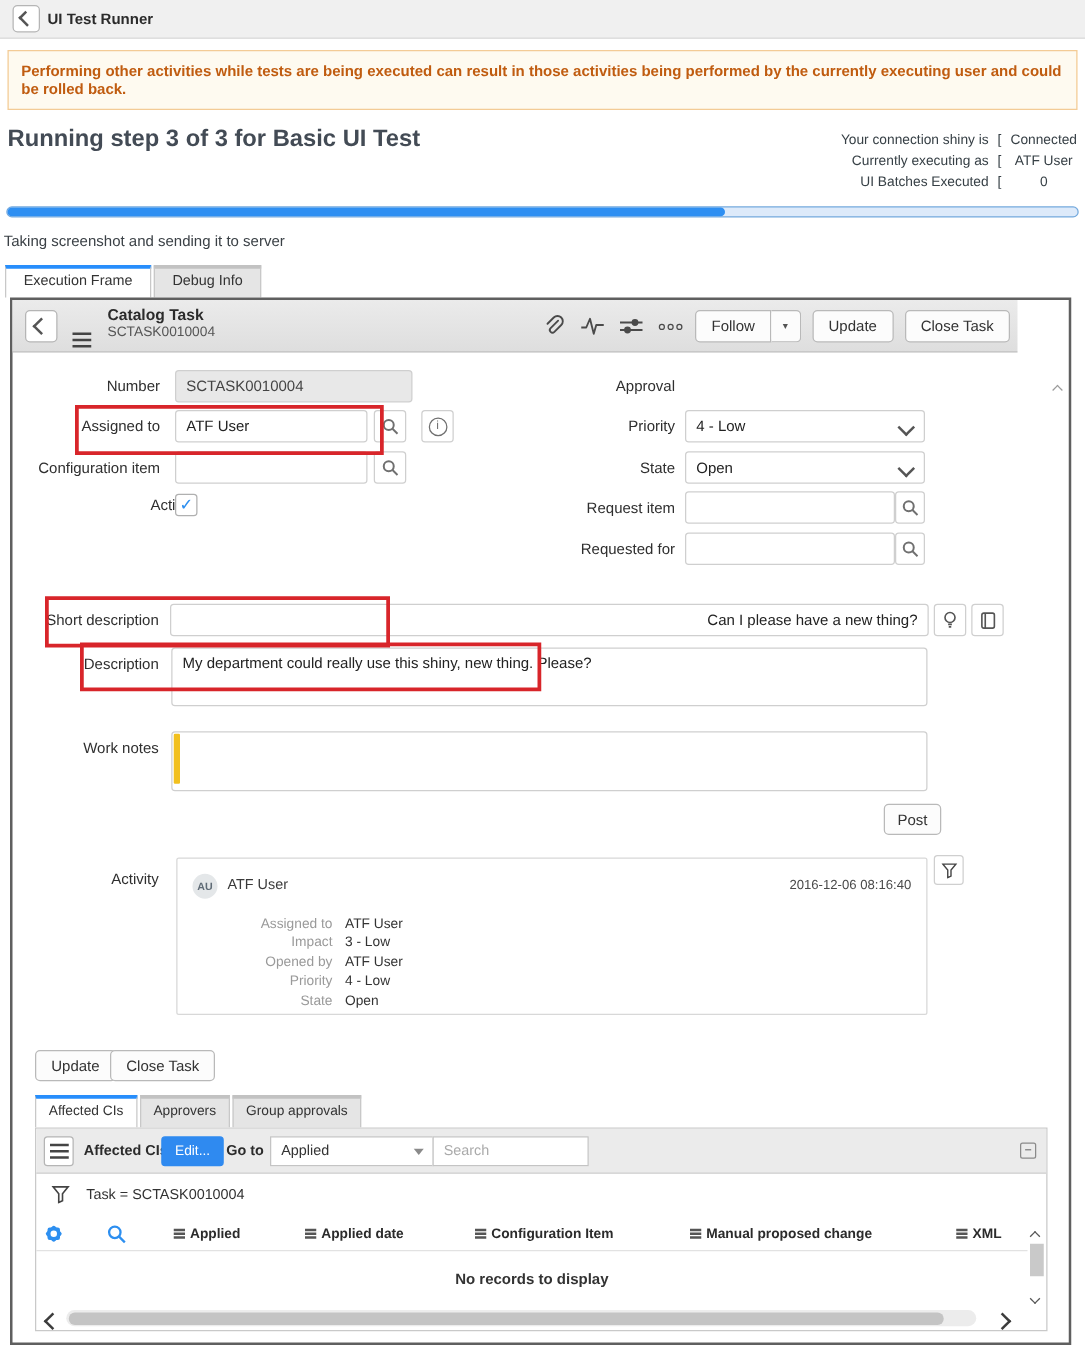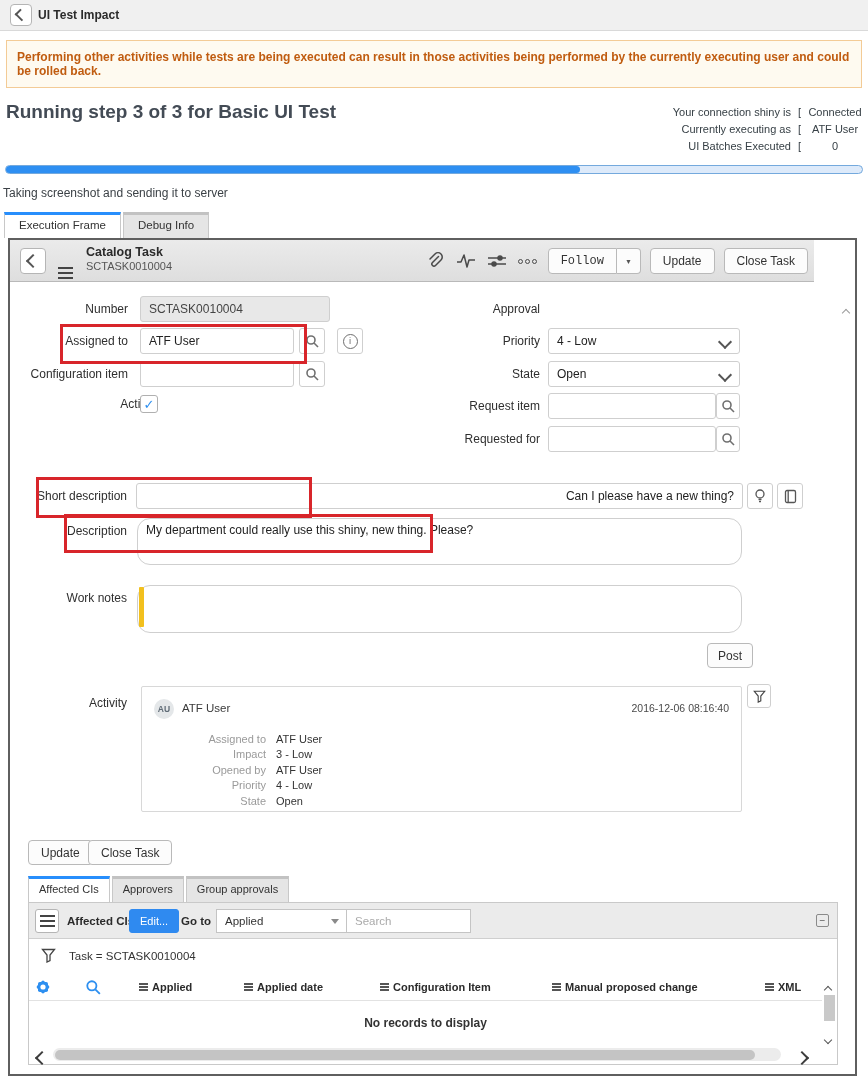--- a/index.html
+++ b/index.html
@@ -34,38 +34,38 @@
   .hamb::before{top:-5px}.hamb::after{top:5px}
   .hamb.sm,.hamb.sm::before,.hamb.sm::after{width:9px;height:1.5px;background:#555;}
   .hamb.sm::before{top:-3px}.hamb.sm::after{top:3px}
   .fh-title{left:76px;top:5px;}
   .fh-type{font-size:12.5px;font-weight:bold;color:#2b2b2b;display:block;}
   .fh-num{font-size:11px;color:#555;display:block;margin-top:1px;}
   .fh-right{right:6px;top:8px;display:flex;align-items:center;gap:9px;}
   .hicon{width:22px;height:26px;display:flex;align-items:center;justify-content:center;cursor:pointer;}
   .btn{height:26px;background:#fcfcfc;border:1px solid #b9b9b9;border-radius:4px;font-size:12px;color:#333;display:inline-flex;align-items:center;justify-content:center;padding:0 12px;cursor:pointer;box-sizing:border-box;font-family:inherit;}
   .split{display:inline-flex;}
-  .split .btn.main{border-radius:4px 0 0 4px;font-family:Liberation Mono, monospace;}
+  .split .btn.main{border-radius:4px 0 0 4px;}
   .split .btn.caret{border-radius:0 4px 4px 0;border-left:none;padding:0 8px;}
   .dotrow{display:flex;gap:2px;}
   .dot{width:5px;height:5px;border:1.5px solid #4a4a4a;border-radius:50%;box-sizing:border-box;}
   
   .chev{display:inline-block;width:8px;height:8px;border:solid #555;border-width:0 2px 2px 0;}
   .chev.down{transform:rotate(45deg);}
   .chev.left{transform:rotate(135deg);}
   .chev.right{transform:rotate(-45deg);}
   .chev.up{transform:rotate(-135deg);}
   .chev.sm{width:5px;height:5px;border-width:0 1.5px 1.5px 0;}
   .chev.lite{border-color:#9b9b9b;}
   
   .flabel{position:absolute;left:0;width:118px;text-align:right;font-size:12px;color:#2f2f2f;line-height:26px;}
   .flabelR{position:absolute;left:390px;width:140px;text-align:right;font-size:12px;color:#2f2f2f;line-height:26px;}
   .tin{position:absolute;height:26px;border:1px solid #cfcfcf;border-radius:3px;font-family:inherit;font-size:12px;padding:0 8px;color:#222;box-sizing:border-box;background:#fff;}
   .tin[readonly]{background:#e8e8e8;color:#444;}
-  .tarea{position:absolute;border:1px solid #cfcfcf;border-radius:13px;font-family:inherit;font-size:12px;padding:4px 8px;color:#222;box-sizing:border-box;background:#fff;resize:none;}
+  .tarea{position:absolute;border:1px solid #cfcfcf;border-radius:3px;font-family:inherit;font-size:12px;padding:4px 8px;color:#222;box-sizing:border-box;background:#fff;resize:none;}
   .iconbtn{position:absolute;width:26px;height:26px;border:1px solid #cfcfcf;border-radius:3px;background:#fff;display:flex;align-items:center;justify-content:center;cursor:pointer;box-sizing:border-box;}
   .selbox{position:absolute;height:26px;border:1px solid #cfcfcf;border-radius:3px;background:#fff;box-sizing:border-box;font-size:12px;color:#222;line-height:24px;padding:0 26px 0 8px;cursor:pointer;}
   .selbox .chev{position:absolute;right:9px;top:8px;}
   .selbox.disabled{background:#e7e7e7;color:#555;}
   .checkbox{position:absolute;width:18px;height:18px;border:1px solid #b0b0b0;border-radius:3px;background:#fff;display:flex;align-items:center;justify-content:center;cursor:pointer;font-size:13px;font-weight:bold;color:#2d8ff0;box-sizing:border-box;}
   .hl{position:absolute;border:3px solid #d8252a;pointer-events:none;z-index:5;}
   .info-i{width:15px;height:15px;border:1.4px solid #6f6f6f;border-radius:50%;font-size:9.5px;line-height:12px;text-align:center;color:#6f6f6f;box-sizing:border-box;display:inline-block;}
   .wn-bar{position:absolute;left:2px;top:2px;width:5px;height:40px;background:#f2c01e;border-radius:1px;}
   
   .acard{left:131px;top:446px;width:601px;height:126px;border:1px solid #d8d8d8;border-radius:2px;background:#fff;}
@@ -101,21 +101,21 @@
   .hs-thumb{position:absolute;left:2px;top:1.5px;width:700px;height:10px;background:#c4c4c4;border-radius:5px;}
   .scr-ch{position:absolute;cursor:pointer;}
 </style>
 </head>
 <body>
 
 <header class="abs topbar">
   <button class="abs backbtn">
       <span class="chev left"></span>
     </button>
-  <span class="abs topbar-title">UI Test Impact</span>
+  <span class="abs topbar-title">UI Test Runner</span>
 </header>
 
 <div class="abs warning">
   <span>Performing other activities while tests are being executed can result in those activities being performed by the currently executing user and could be rolled back.</span>
 </div>
 
 <div class="abs run-title">Running step 3 of 3 for Basic UI Test</div>
 <div class="abs status-lines">
   <div class="status-line">
     <span>Your connection shiny is</span>

